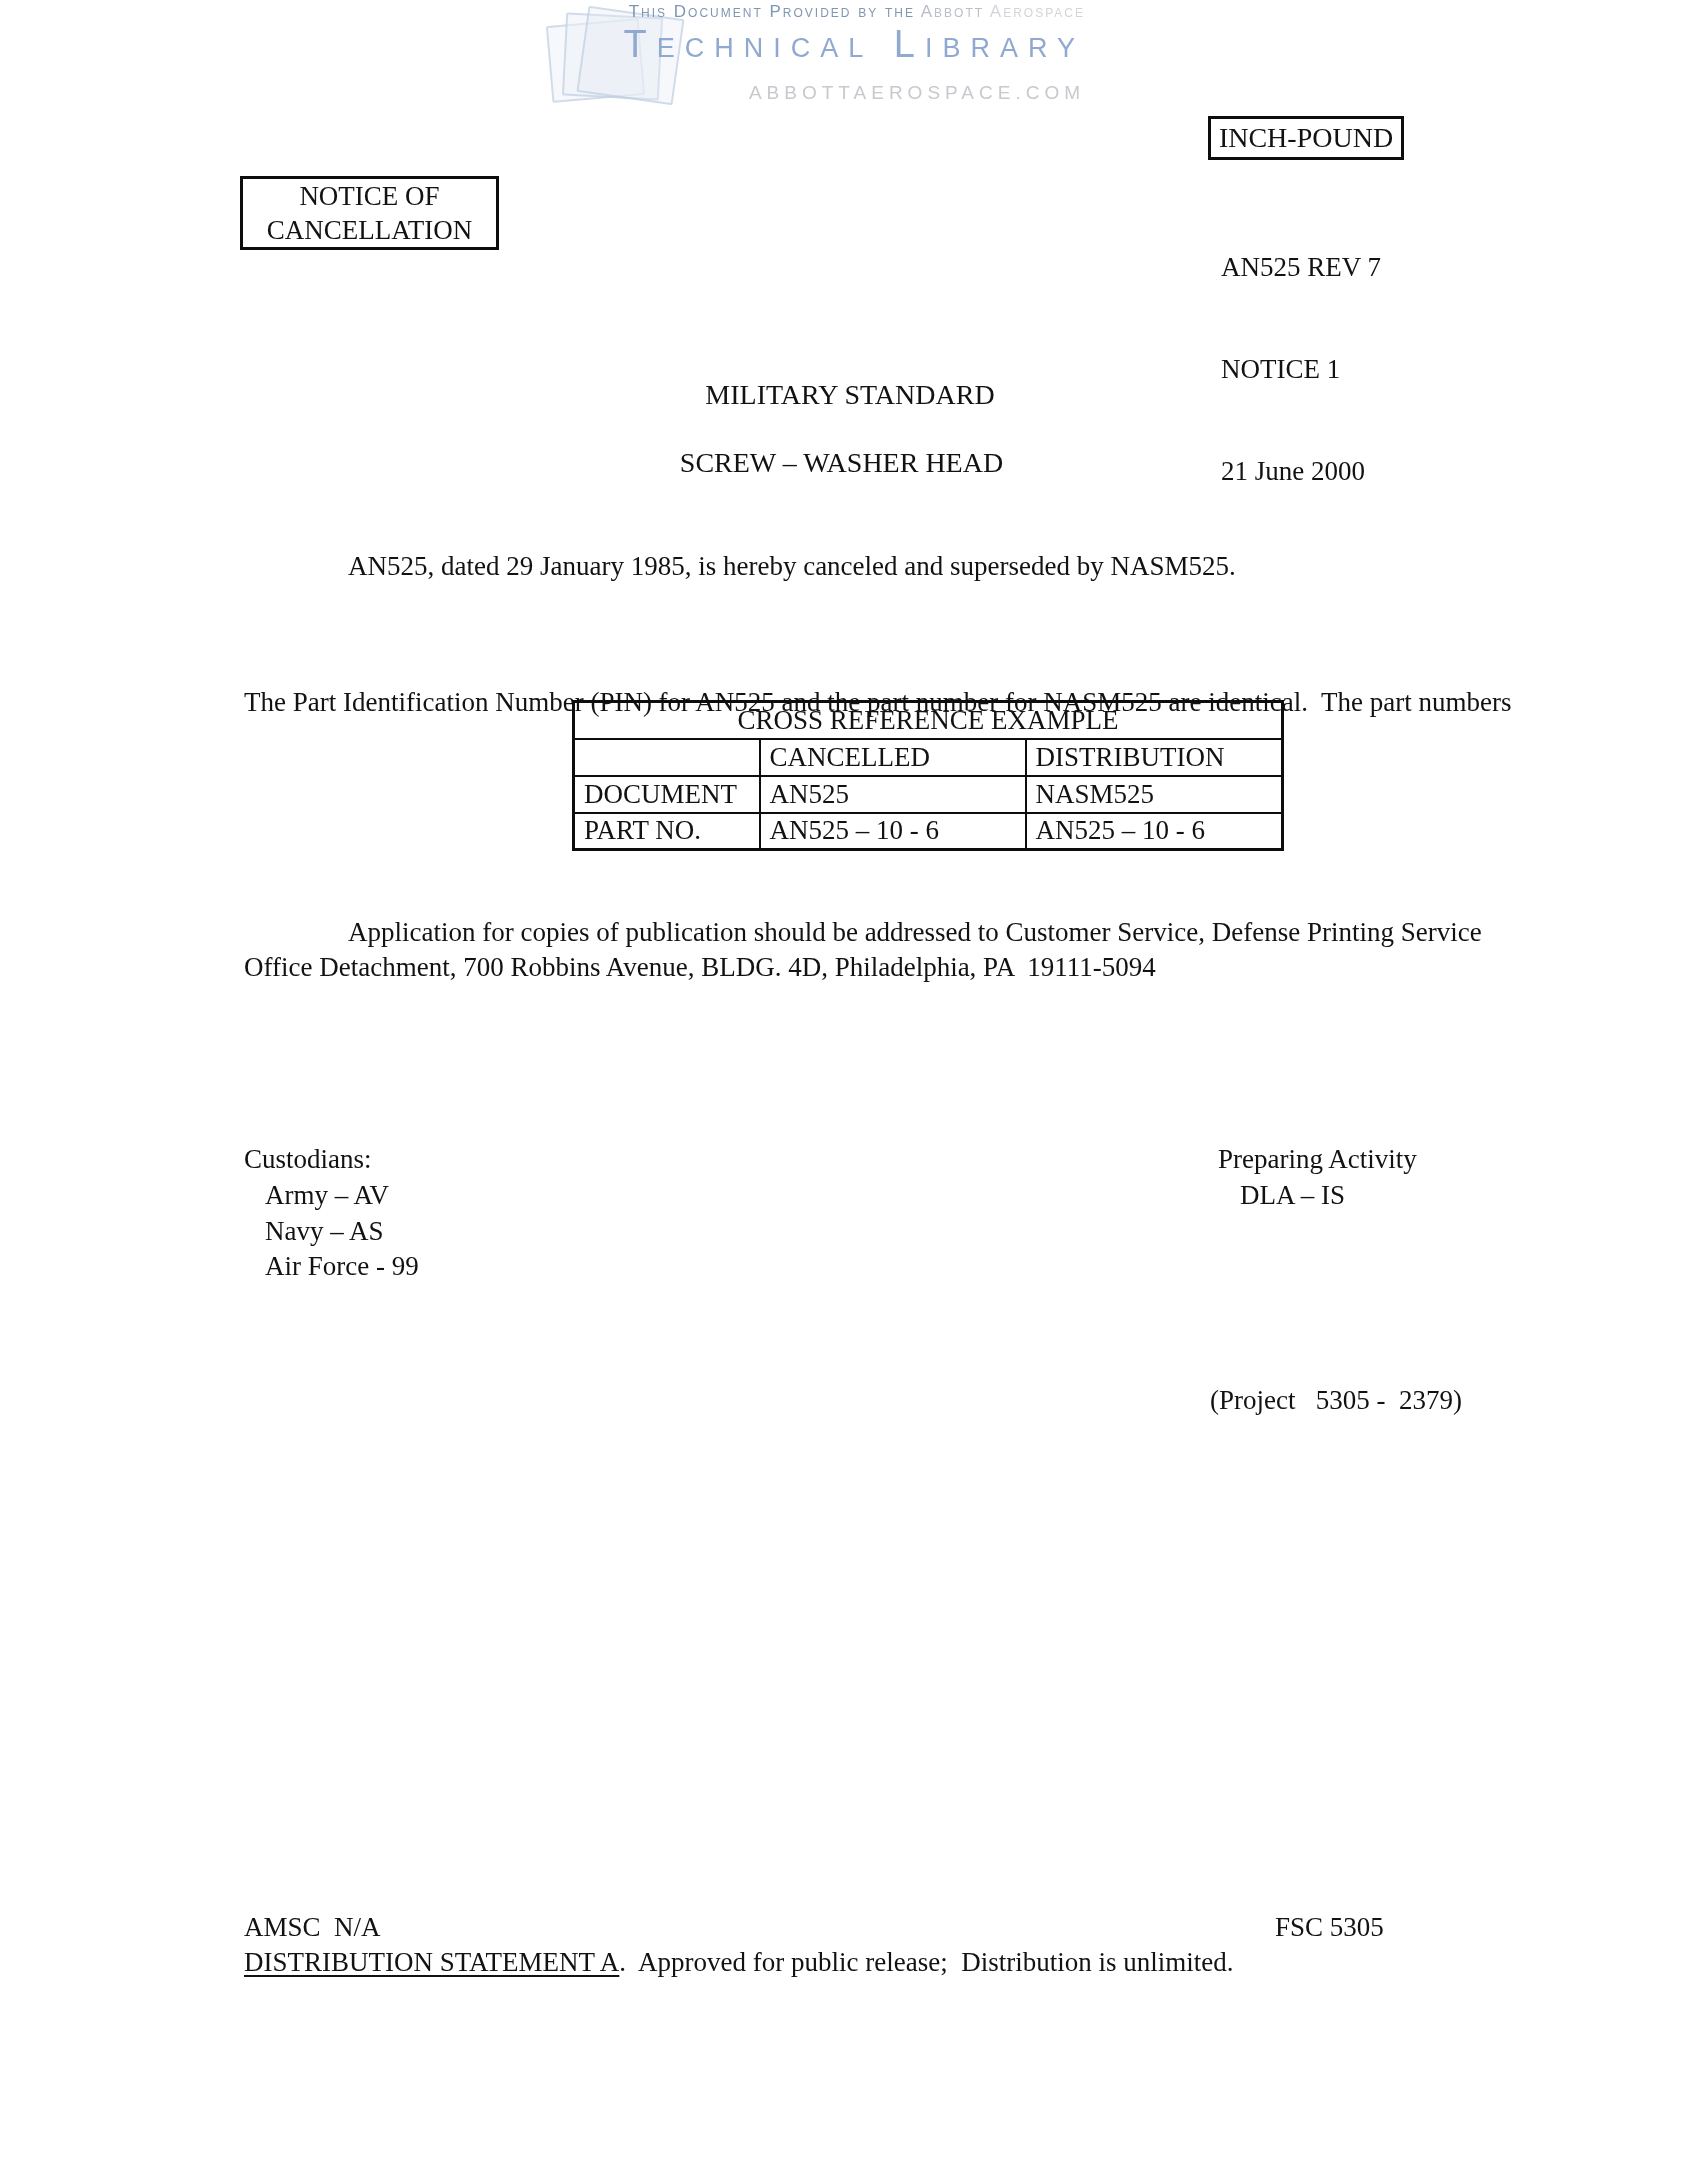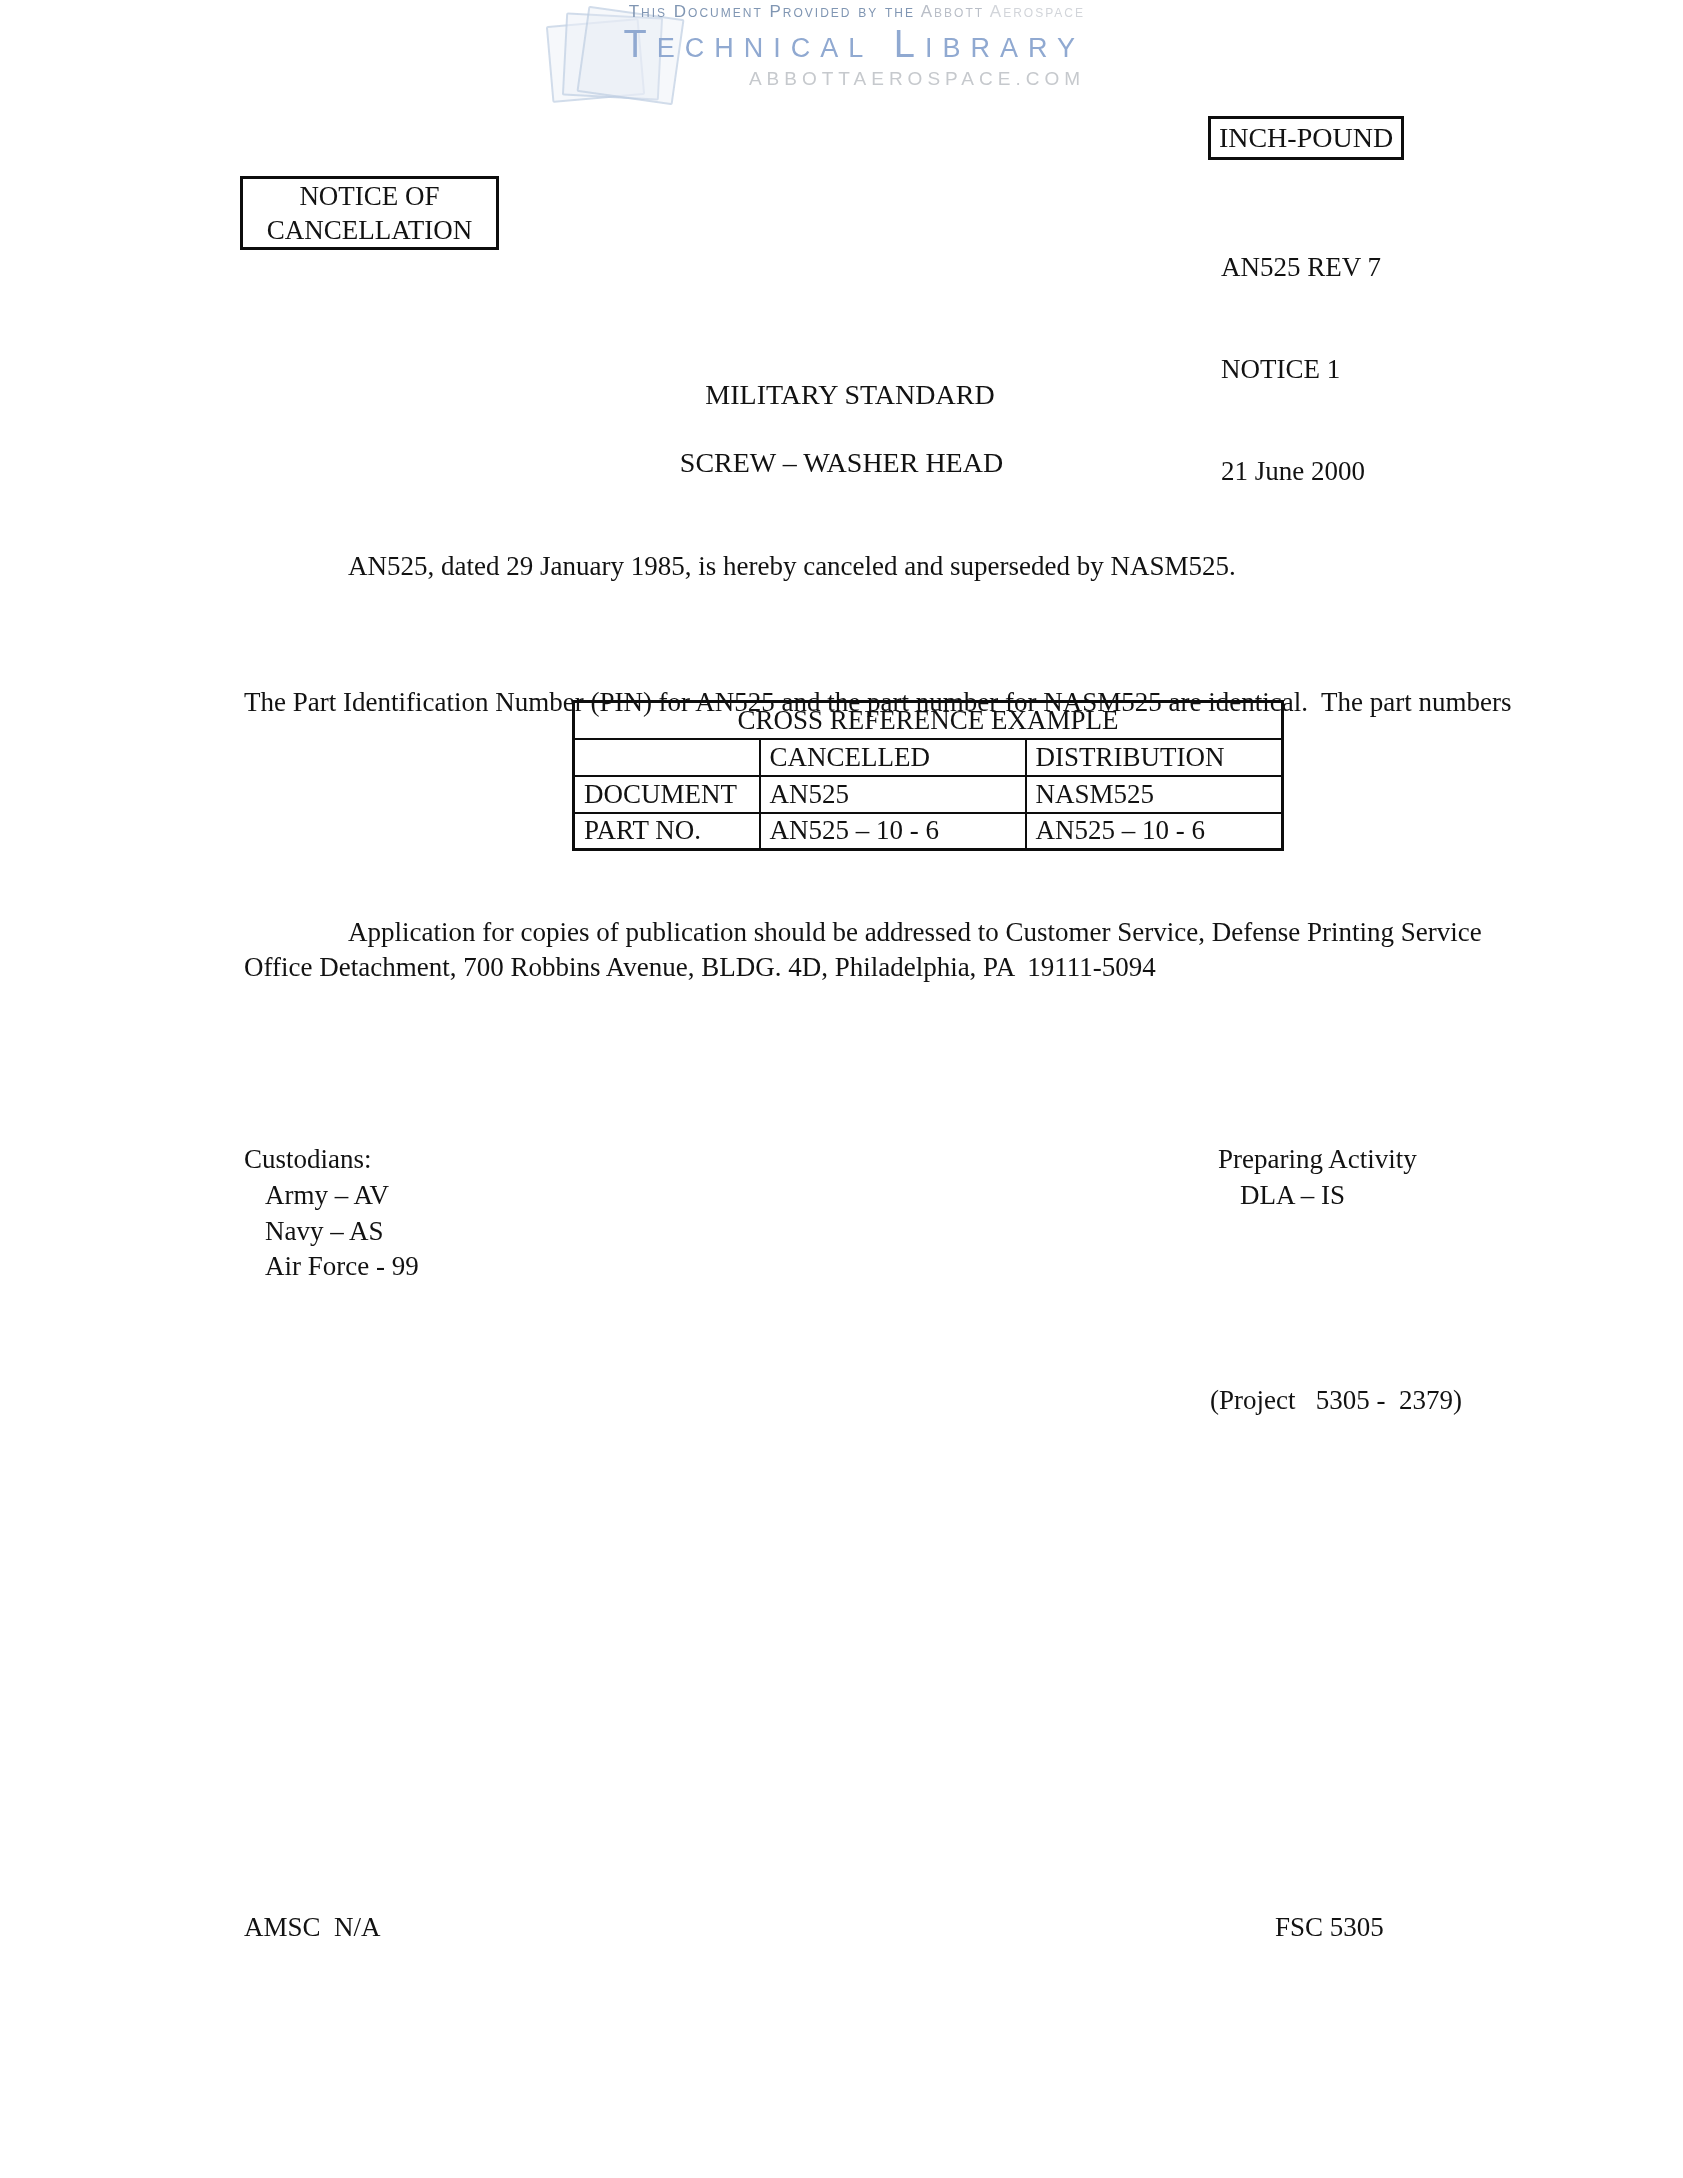--- a/index.html
+++ b/index.html
@@ -13,21 +13,21 @@
 
   
   .wm { position:absolute; left:535px; top:2px; width:550px; text-align:right;
         font-family:"Liberation Sans", sans-serif; user-select:none; }
   .wm-line1 { font-size:17px; letter-spacing:2px; font-variant:small-caps; white-space:pre; }
   .wm-provided { color:#8096b3; }
   .wm-abbott   { color:#b9bec7; }
   .wm-aero     { color:#d2d5da; }
   .wm-title { margin-top:1px; font-size:38px; letter-spacing:10px; color:#90a9d1;
               font-variant:small-caps; white-space:pre; }
-  .wm-url { margin-top:2px; font-size:19px; letter-spacing:5px; color:#c6c9cd; white-space:pre; }
+  .wm-url { margin-top:16px; font-size:19px; letter-spacing:5px; color:#c6c9cd; white-space:pre; }
   .wm-logo { position:absolute; left:549px; top:12px; width:149px; height:94px; }
   .sheet { position:absolute; border:2px solid rgba(178,196,221,0.55);
            background:rgba(228,235,244,0.35); border-radius:2px; }
   .sheet.s1 { left:0;    top:10px; width:93px;  height:77px; transform:rotate(-5deg); }
   .sheet.s2 { left:15px; top:3px;  width:97px;  height:83px; transform:rotate(3deg);
               background:rgba(236,241,248,0.55); }
   .sheet.s3 { left:33px; top:0;    width:97px;  height:87px; transform:rotate(8deg); }
 
   
   .inch-pound {
@@ -135,15 +135,16 @@
   <div class="abs body-text" style="left:265px; top:1213px;">Navy – AS</div>
   <div class="abs body-text" style="left:265px; top:1248px;">Air Force - 99</div>
 
   <div class="abs body-text" style="left:1218px; top:1141px;">Preparing Activity</div>
   <div class="abs body-text" style="left:1240px; top:1177px;">DLA – IS</div>
 
   <div class="abs body-text" style="left:1210px; top:1382px;">(Project   5305 -  2379)</div>
 
   <div class="abs body-text" style="left:244px; top:1909px;">AMSC  N/A</div>
   <div class="abs body-text" style="left:1275px; top:1909px;">FSC 5305</div>
+  <div class="abs body-text" style="left:244px; top:1944px;"><span class="underlined">DISTRIBUTION STATEMENT A</span><span>.  Approved for public release;  Distribution is unlimited.</span></div>
 
 </div>
 
 
 </body></html>

